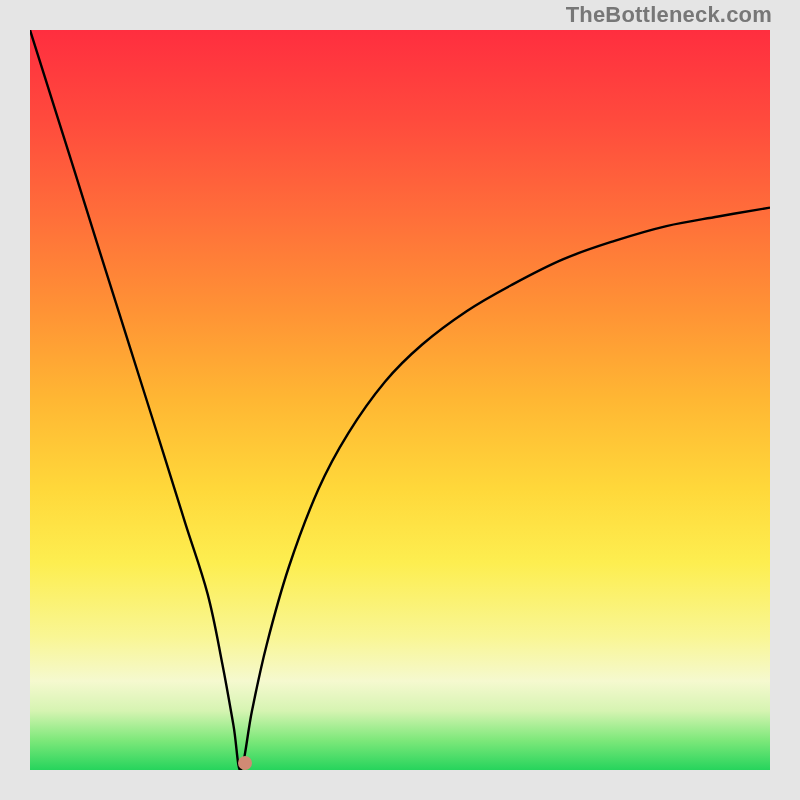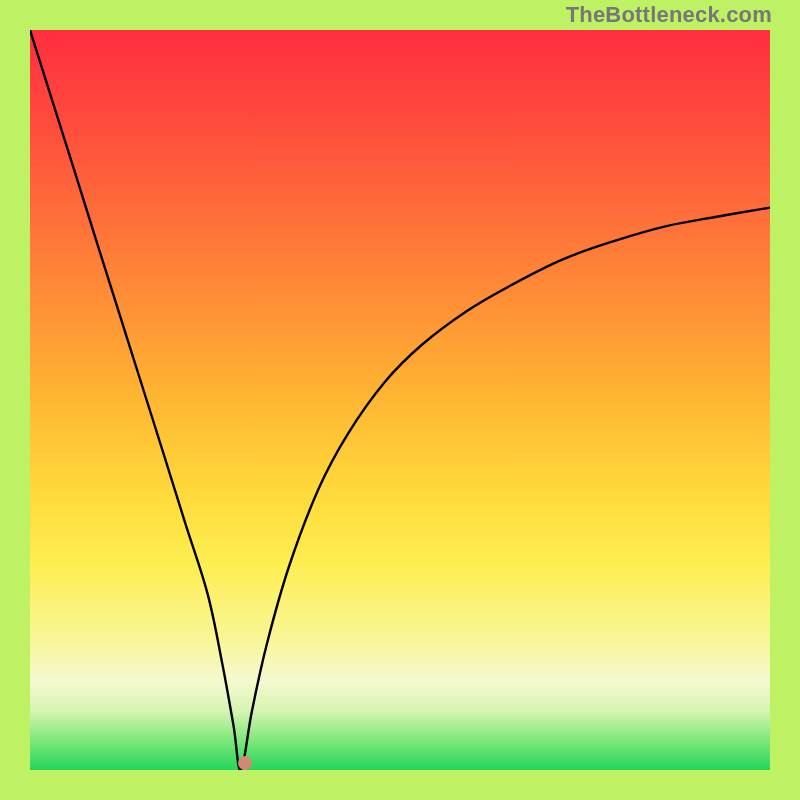--- a/index.html
+++ b/index.html
@@ -10,21 +10,21 @@
     background: #000;
     font-family: Arial, Helvetica, sans-serif;
     overflow: hidden;
   }
   .frame {
     position: absolute;
     top: 0;
     left: 0;
     width: 800px;
     height: 800px;
-    background: #bef264;
+    background: #e5e5e5;
   }
   .watermark {
     position: absolute;
     top: 2px;
     right: 28px;
     color: #777;
     font-size: 22px;
     font-weight: 600;
     letter-spacing: 0.2px;
     user-select: none;

